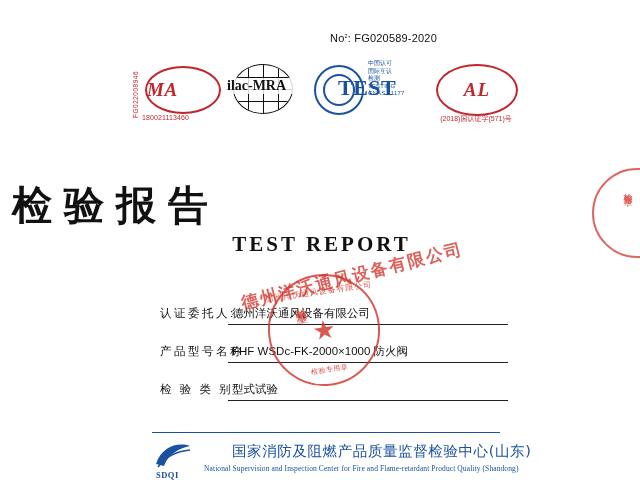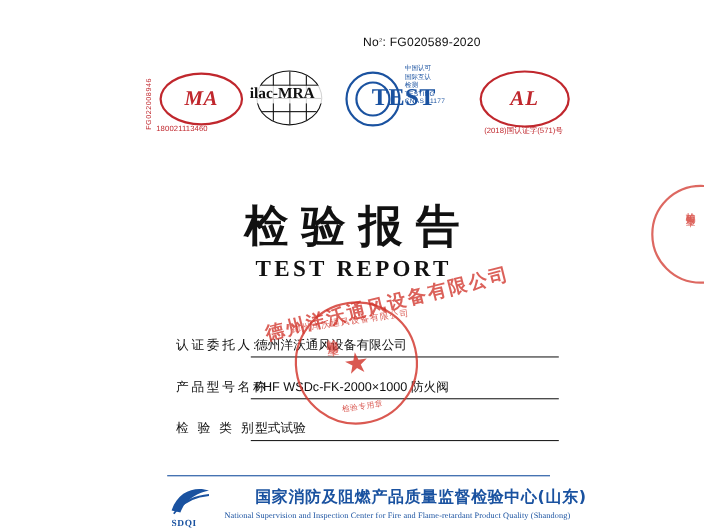--- a/index.html
+++ b/index.html
@@ -69,21 +69,21 @@
   .cma .oval {
     position: absolute;
     left: 13px;
     top: 8px;
     width: 72px;
     height: 44px;
     border: 2.4px solid #c0272d;
     border-radius: 50%;
     display: flex;
     align-items: center;
-    justify-content: center;
+    justify-content: flex-start;
   }
   .cma .oval-txt {
     font-family: "Liberation Serif", serif;
     font-weight: bold;
     font-style: italic;
     font-size: 19px;
     color: #c0272d;
     letter-spacing: 0.5px;
   }
   .cma .bottom-code {
@@ -207,21 +207,20 @@
     color: #c0272d;
     white-space: nowrap;
   }
 
   
   .title-cn {
     position: absolute;
     left: 0;
     top: 162px;
     width: 640px;
-    text-align: center;
     font-family: "DejaVu Sans", sans-serif;
     font-weight: bold;
     font-size: 40px;
     letter-spacing: 12px;
     text-indent: 12px;
     color: #111;
   }
   .title-en {
     position: absolute;
     left: 0;
@@ -384,21 +383,21 @@
     bottom: 0px;
     font-family: "Liberation Serif", serif;
     font-weight: bold;
     font-size: 8.5px;
     color: #1a52a0;
     letter-spacing: 0.5px;
   }
   .footer-text { padding-top: 2px; }
   .footer-cn {
     font-family: "DejaVu Sans", sans-serif;
-    font-weight: bold;
+    font-weight: normal;
     font-size: 14.5px;
     color: #1a52a0;
     letter-spacing: 0.6px;
     white-space: nowrap;
     padding-left: 28px;
   }
   .footer-en {
     margin-top: 3px;
     font-family: "Liberation Serif", serif;
     font-size: 7.5px;

